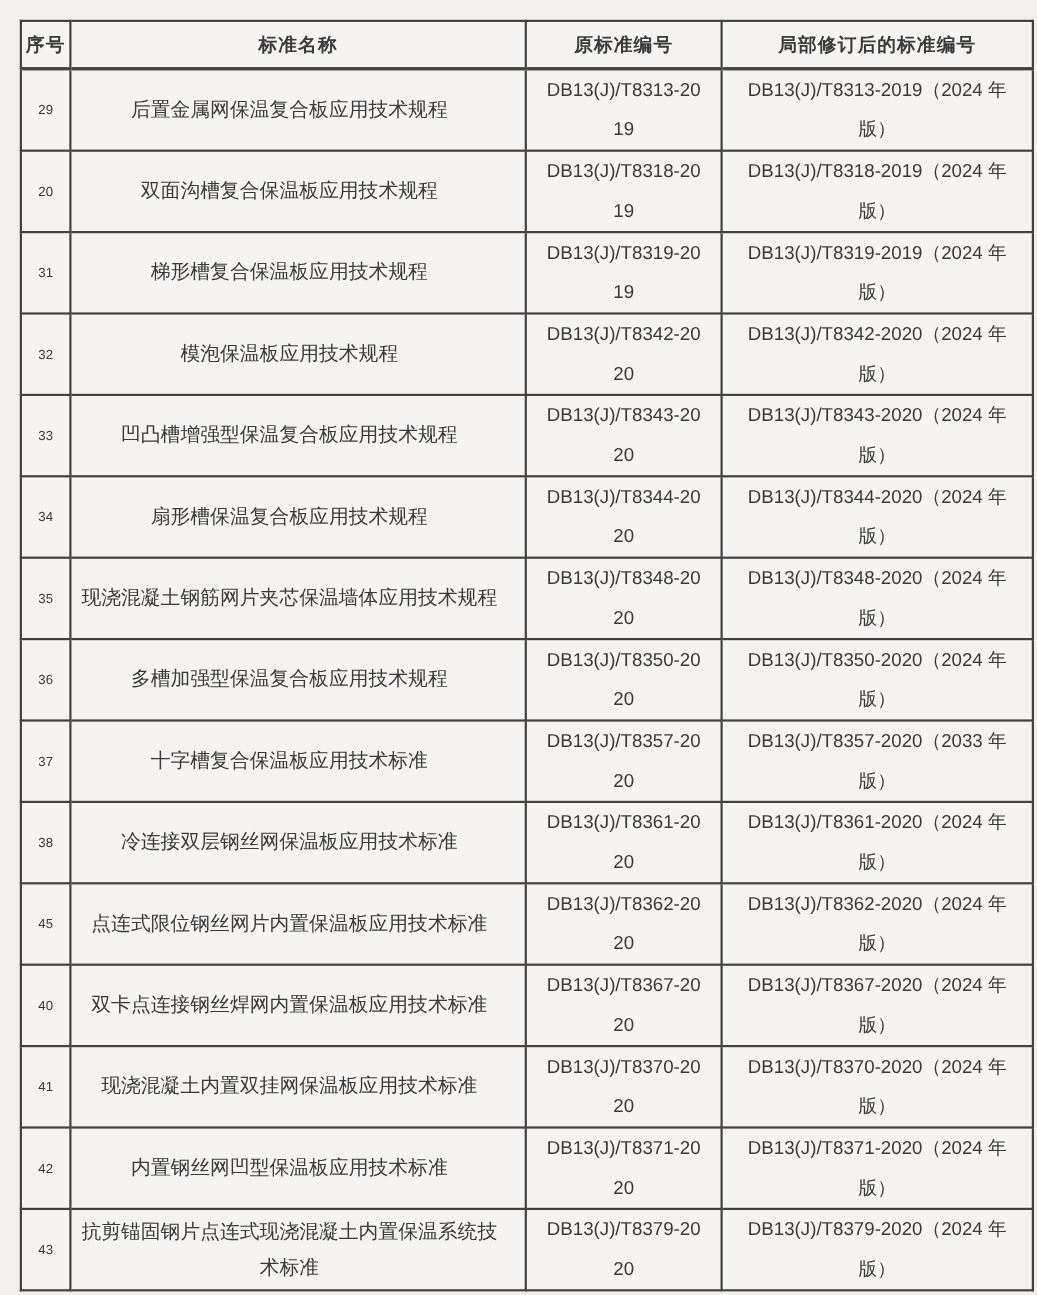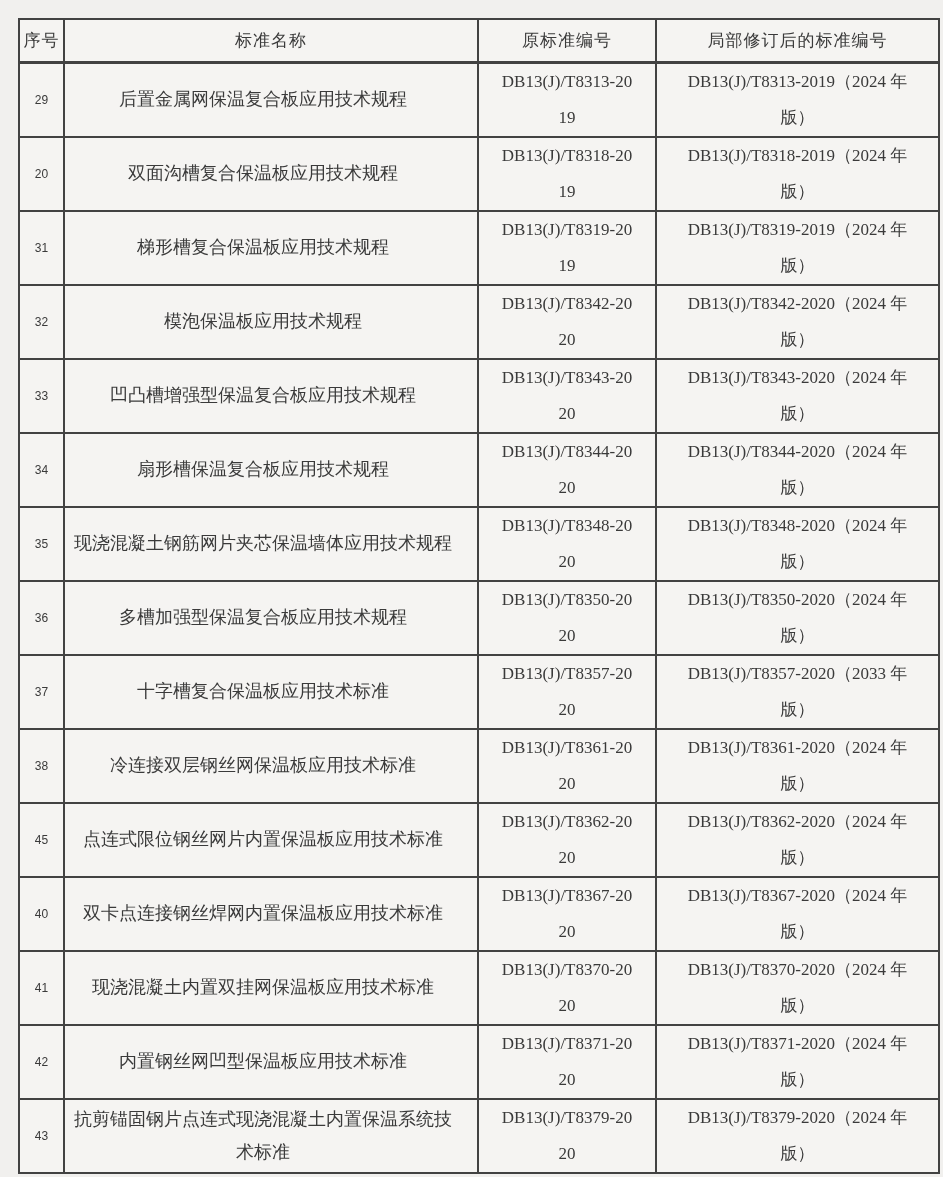--- a/index.html
+++ b/index.html
@@ -22,21 +22,21 @@
     table-layout: fixed;
     background: #f5f4f2;
   }
   col.c-no   { width: 45px; }
   col.c-name { width: 414px; }
   col.c-orig { width: 178px; }
   col.c-rev  { width: 283px; }
   th, td { border: 2px solid #424242; }
   thead tr { height: 43px; }
   thead th {
-    font-weight: 400;
+    font-weight: 700;
     font-size: 17px;
     text-align: center;
     vertical-align: middle;
     border-bottom-width: 3px;
     padding: 0 2px;
     letter-spacing: 1px;
   }
   tbody tr { height: 74px; }
   td.no {
     text-align: center;
@@ -50,21 +50,21 @@
     padding: 2px 22px 2px 6px;
     line-height: 33px;
     word-break: break-all;
   }
   td.code {
     text-align: center;
     vertical-align: middle;
     font-size: 17px;
     padding: 0 5px;
   }
-  td.code .line { display: block; line-height: 36px; word-break: break-all; font-family: Liberation Serif, serif; }
+  td.code .line { display: block; line-height: 36px; word-break: break-all; }
 </style>
 </head>
 <body>
 
 <div class="page">
   <table class="standards">
     <colgroup>
       <col class="c-no">
         <col class="c-name">
         <col class="c-orig">

